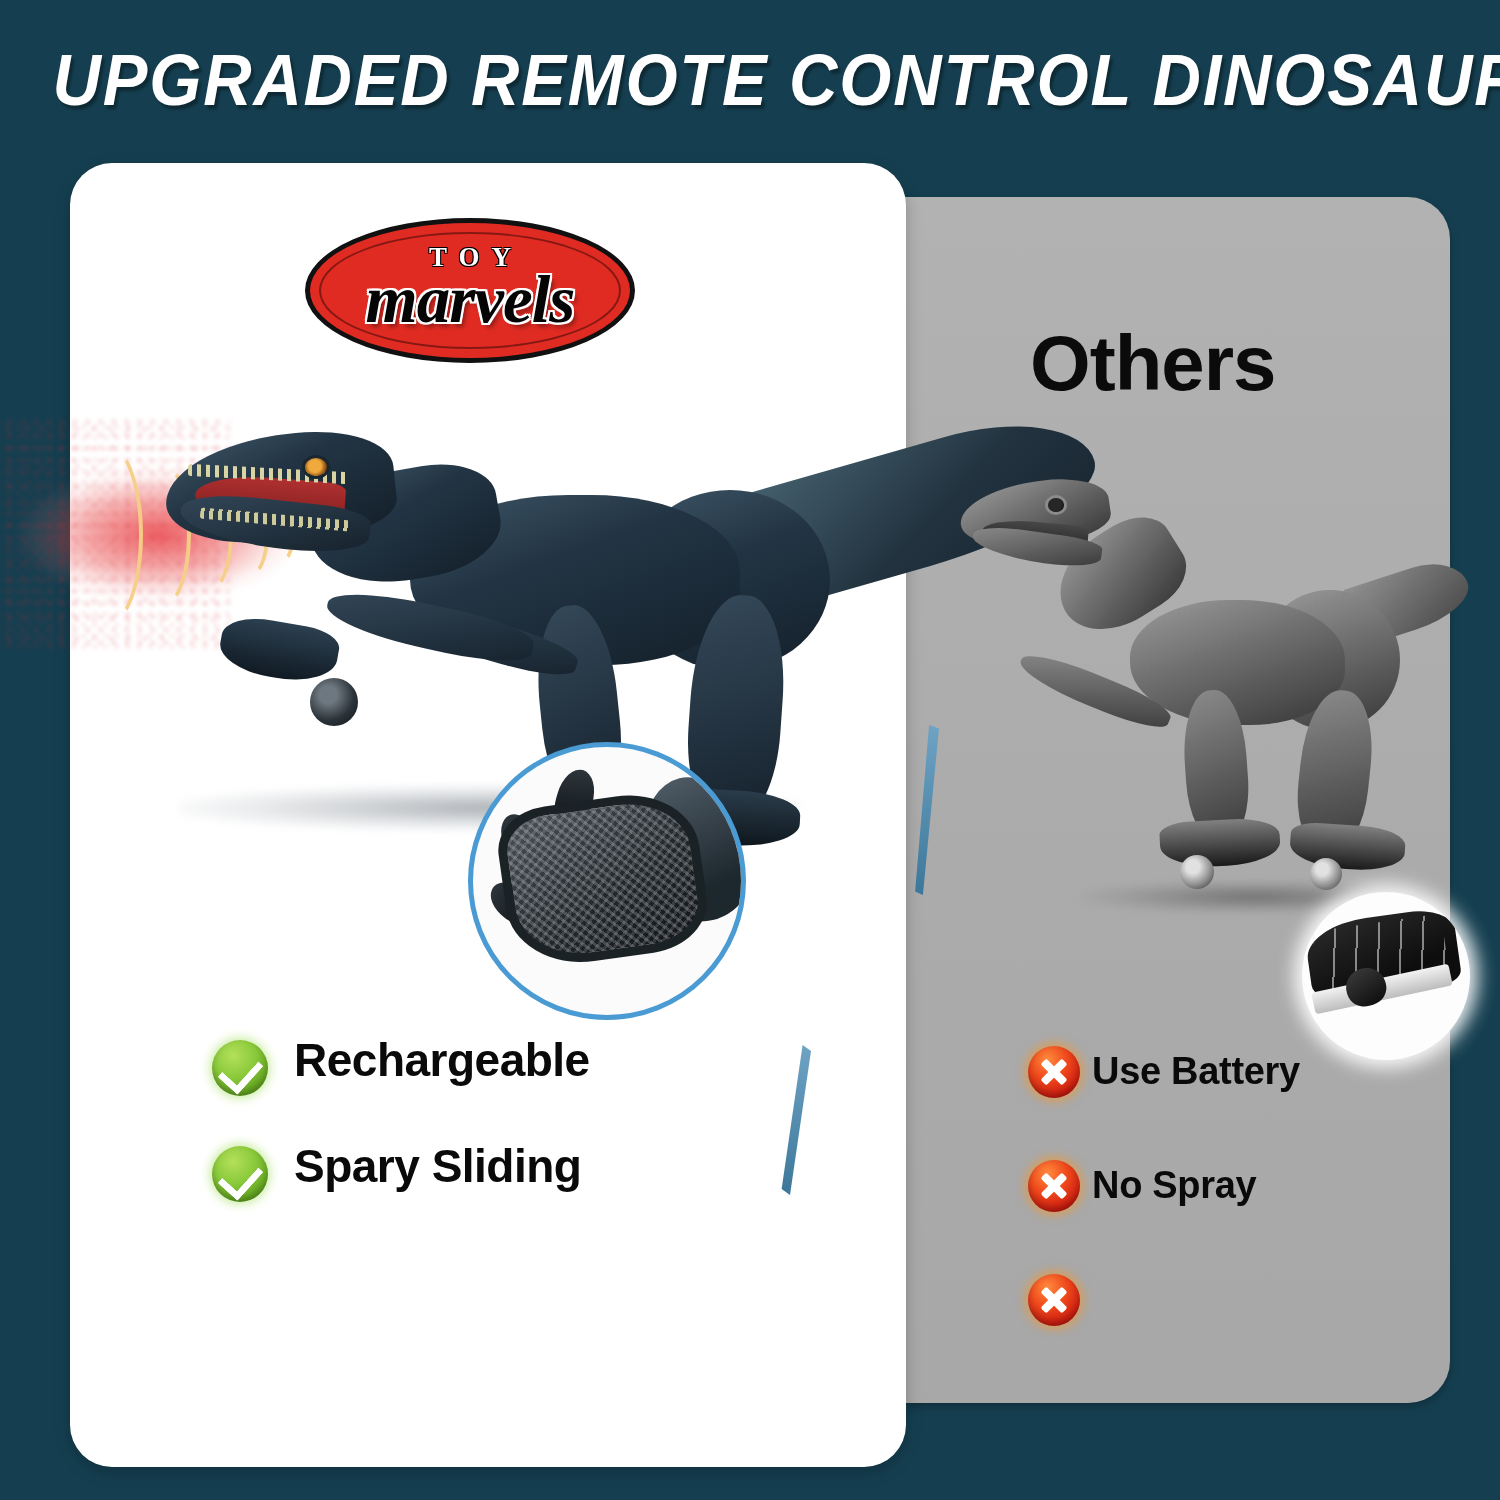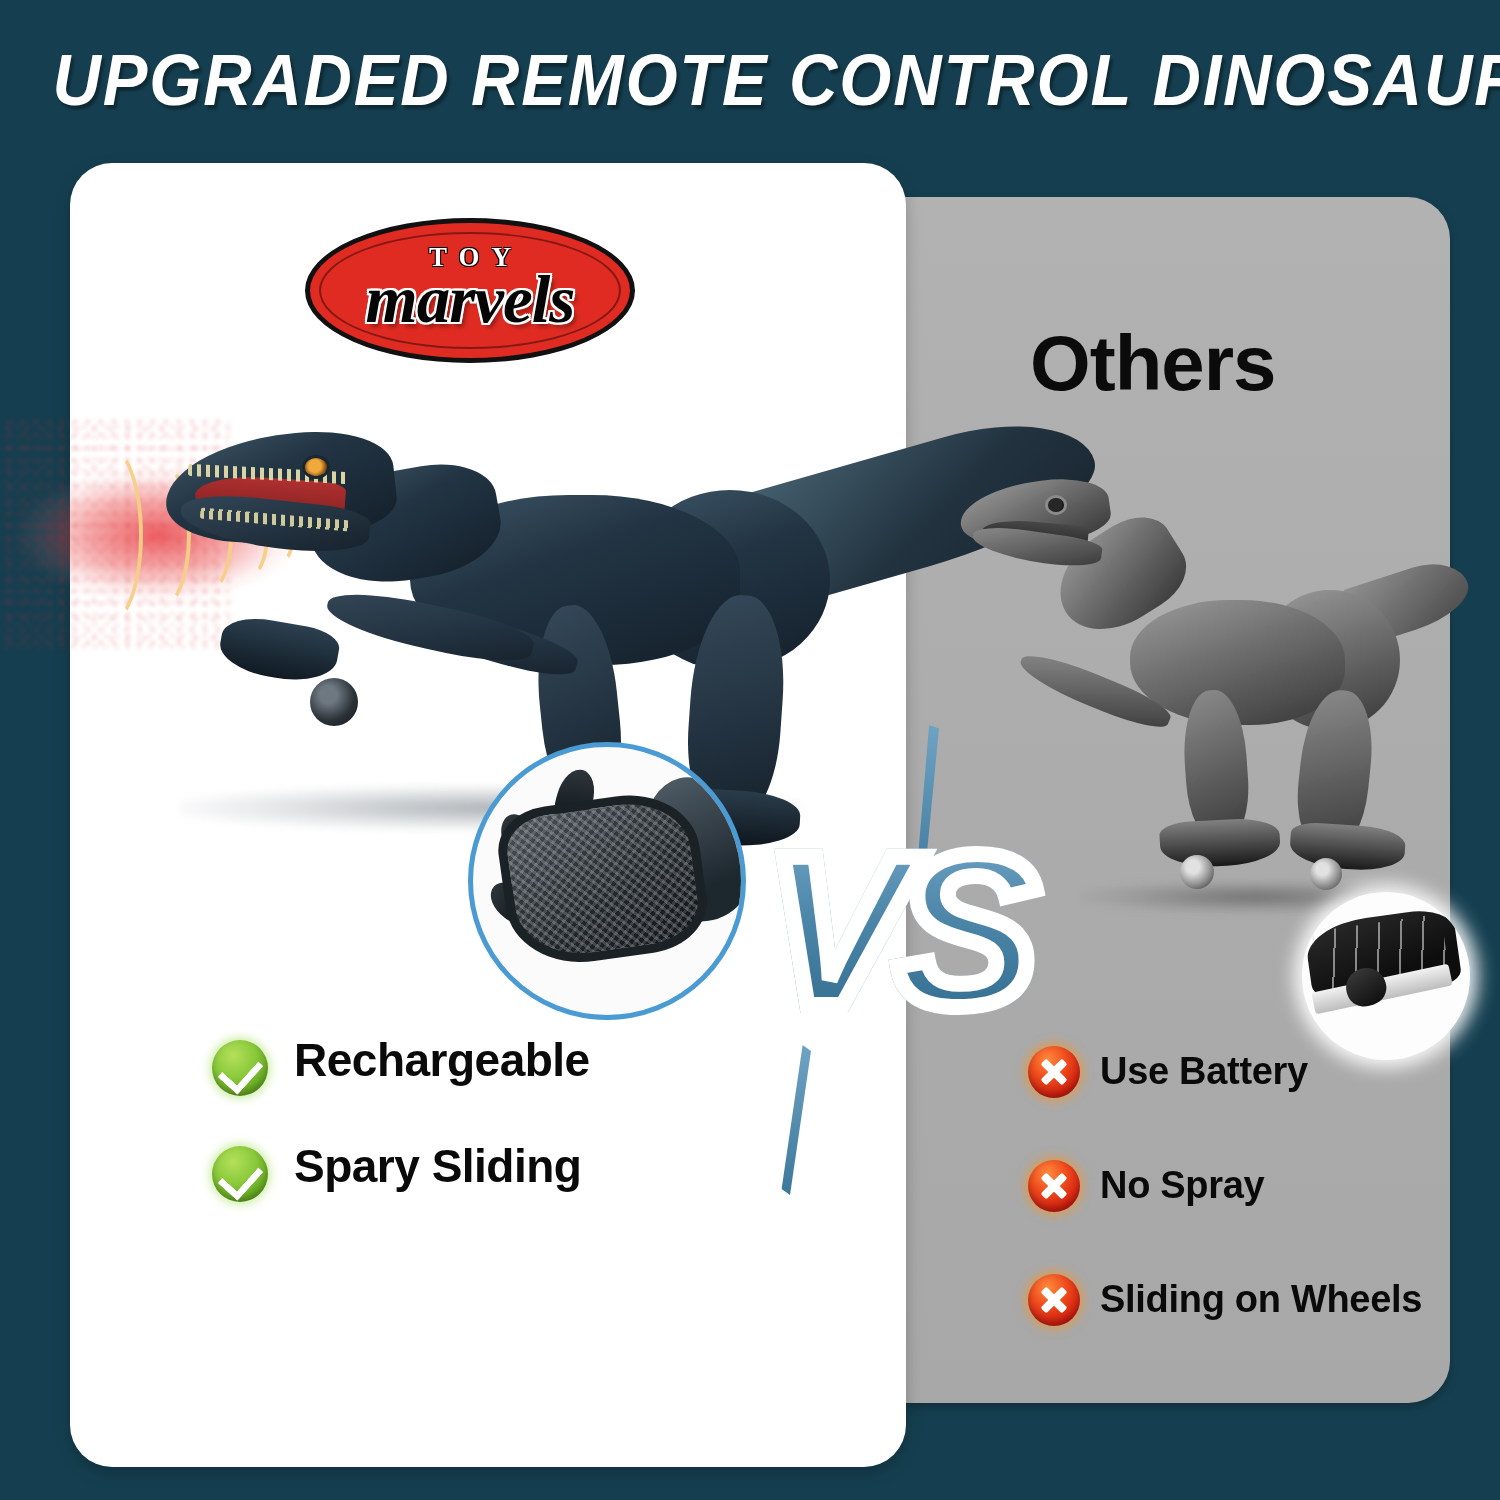--- a/index.html
+++ b/index.html
@@ -382,21 +382,21 @@
 
   #others-features{
     position:absolute;
     left:1028px; top:1046px;
     width:420px;
     z-index:8;
   }
   #others-features .feature-row{
     display:flex;
     align-items:center;
-    gap:20px;
+    gap:12px;
     margin-bottom:62px;
   }
   #others-features .feature-label{
     font-size:38px;
     font-weight:bold;
     color:#0a0a0a;
     line-height:1.1;
     letter-spacing:-.3px;
   }
   .icon-cross{
@@ -500,21 +500,20 @@
 
 <div id="wheel-detail-circle">
   <div class="claws"></div>
   <div class="sole"></div>
   <div class="rollr"></div>
 </div>
 
 <div id="vs-badge">
   <div id="vs-bolt-top"></div>
   <div id="vs-bolt-bot"></div>
-  <div id="vs-text">VS</div>
 </div>
 
 <div id="ours-features">
 
   <div class="feature-row">
     <span class="icon-check"></span>
     <span class="feature-label">Rechargeable</span>
   </div>
 
   <div class="feature-row">
@@ -532,16 +531,15 @@
     <span class="feature-label">Use Battery</span>
   </div>
 
   <div class="feature-row">
     <span class="icon-cross"></span>
     <span class="feature-label">No Spray</span>
   </div>
 
   <div class="feature-row">
     <span class="icon-cross"></span>
-    <span class="feature-label">Sliding on Wheels</span>
   </div>
 
 </div>
 
 </body></html>

